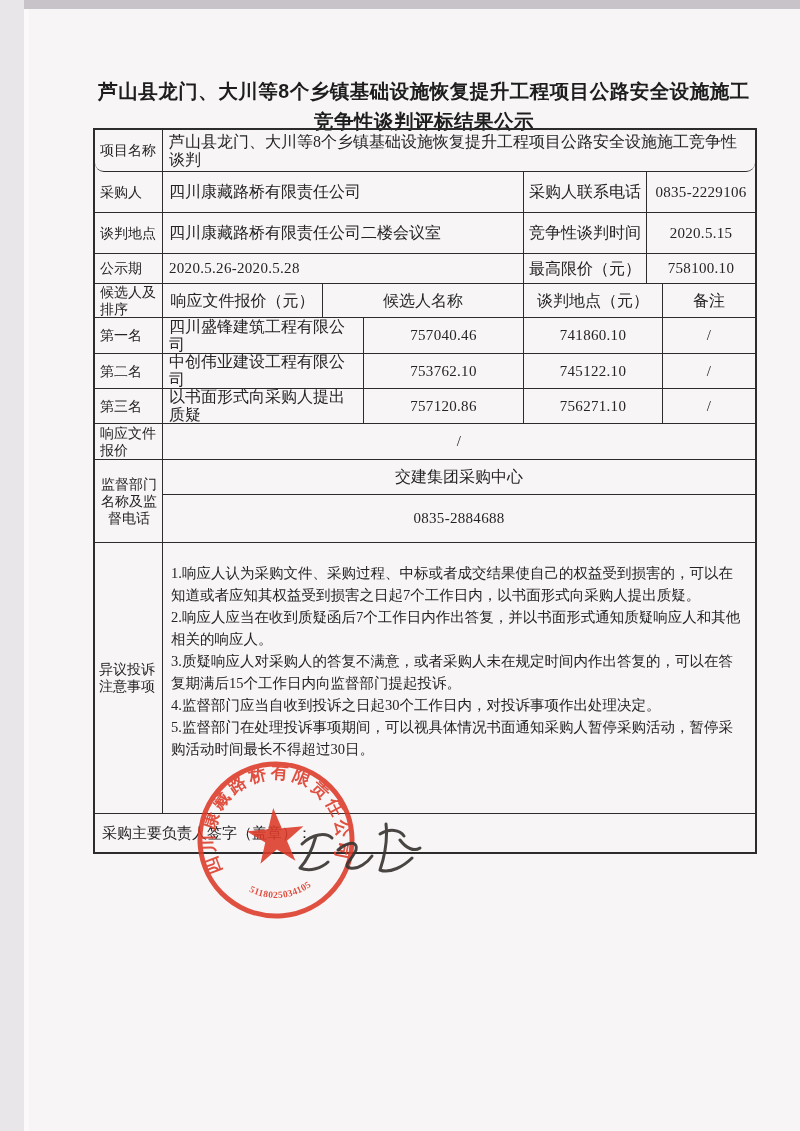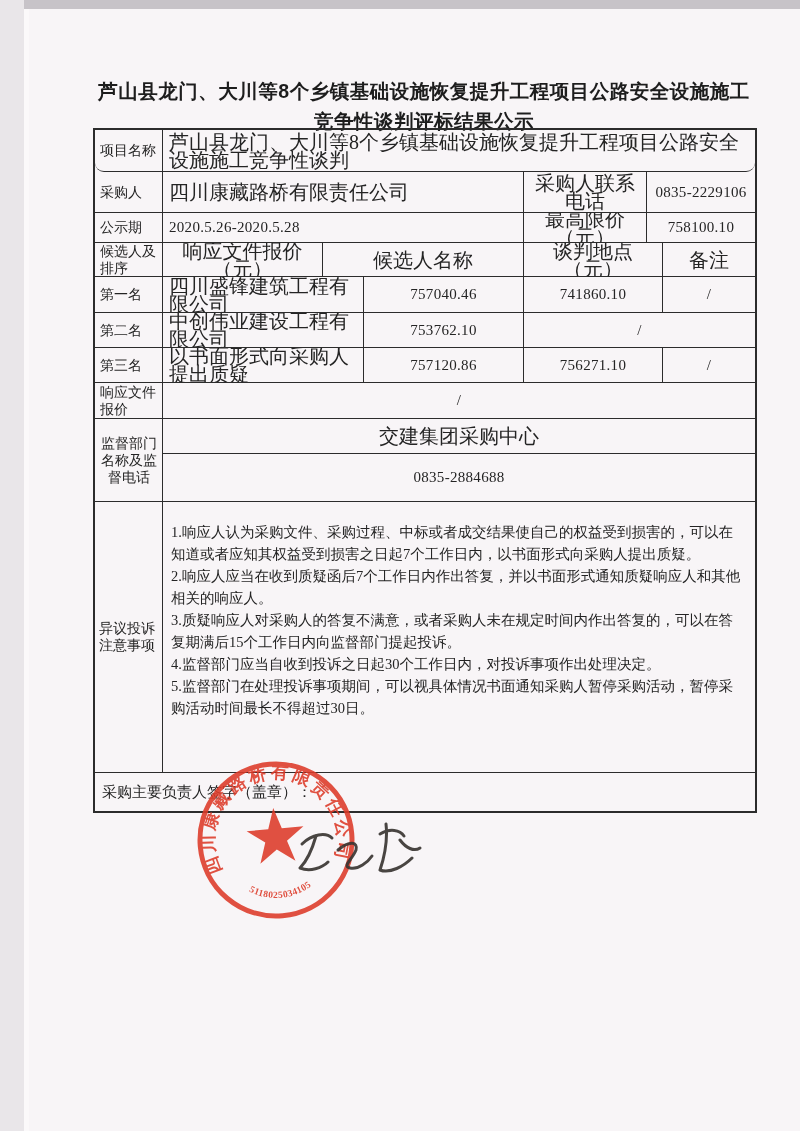--- a/index.html
+++ b/index.html
@@ -24,21 +24,21 @@
     position:absolute; left:69px; top:128px; width:664px;
     border:2px solid #2c2c2c; background:transparent;
   }
   .trow { display:flex; border-bottom:1.5px solid #2c2c2c; }
   .trow:last-child { border-bottom:none; }
   .cell { border-left:1.5px solid #2c2c2c; display:flex; align-items:center; overflow:hidden; }
   .cell:first-child { border-left:none; }
   .lblcell { width:67px; flex:none; font-size:14px; padding:2px 2px 2px 5px; line-height:17px; }
   .left { justify-content:flex-start; text-align:left; padding-left:6px; padding-right:4px; }
   .ctr  { justify-content:center; text-align:center; padding:0 3px; }
-  .txt14 { font-size:20px; line-height:18px; }
+  .txt14 { font-size:16px; line-height:18px; }
   .num  { font-size:15px; letter-spacing:0.3px; }
   .h42 {height:42px;border-radius:9px;} .h41 {height:41px;} .h30 {height:30px;} .h34 {height:34px;}
   .h36 {height:36px;} .h35 {height:35px;} .h83 {height:83px;} .h271 {height:271px;} .h38 {height:38px;}
   .w-content {width:361px; flex:none;} .w-lbl2 {width:123px; flex:none;} .w-val2 {flex:1;}
   .w-name {width:201px; flex:none;} .w-resp {width:160px; flex:none;} .w-final {width:139px; flex:none;} .w-remark {flex:1;}
   .w-rest {flex:1;}
   .subcol { flex:1; display:flex; flex-direction:column; border-left:1.5px solid #2c2c2c; }
   .subcell { display:flex; align-items:center; justify-content:center; text-align:center; }
   .subcell.first { height:35px; border-bottom:1.5px solid #2c2c2c; }
   .subcell.second { flex:1; }
@@ -73,20 +73,26 @@
       <div class="cell left txt14 w-rest">芦山县龙门、大川等8个乡镇基础设施恢复提升工程项目公路安全设施施工竞争性谈判</div>
     </div>
 
     <div class="trow h41">
       <div class="cell lblcell">采购人</div>
       <div class="cell left txt14 w-content">四川康藏路桥有限责任公司</div>
       <div class="cell ctr txt14 w-lbl2">采购人联系电话</div>
       <div class="cell ctr num w-val2">0835-2229106</div>
     </div>
 
+    <div class="trow h41">
+      <div class="cell lblcell">谈判地点</div>
+      <div class="cell left txt14 w-content">四川康藏路桥有限责任公司二楼会议室</div>
+      <div class="cell ctr txt14 w-lbl2">竞争性谈判时间</div>
+      <div class="cell ctr num w-val2">2020.5.15</div>
+    </div>
 
     <div class="trow h30">
       <div class="cell lblcell">公示期</div>
       <div class="cell left num w-content">2020.5.26-2020.5.28</div>
       <div class="cell ctr txt14 w-lbl2">最高限价（元）</div>
       <div class="cell ctr num w-val2">758100.10</div>
     </div>
 
     <div class="trow h34">
       <div class="cell lblcell">候选人及排序</div>
@@ -101,20 +107,21 @@
       <div class="cell left txt14 w-name">四川盛锋建筑工程有限公司</div>
       <div class="cell ctr num w-resp">757040.46</div>
       <div class="cell ctr num w-final">741860.10</div>
       <div class="cell ctr num w-remark">/</div>
     </div>
 
     <div class="trow h35">
       <div class="cell lblcell">第二名</div>
       <div class="cell left txt14 w-name">中创伟业建设工程有限公司</div>
       <div class="cell ctr num w-resp">753762.10</div>
+      <div class="cell ctr num w-final">745122.10</div>
       <div class="cell ctr num w-remark">/</div>
     </div>
 
     <div class="trow h35">
       <div class="cell lblcell">第三名</div>
       <div class="cell left txt14 w-name">以书面形式向采购人提出质疑</div>
       <div class="cell ctr num w-resp">757120.86</div>
       <div class="cell ctr num w-final">756271.10</div>
       <div class="cell ctr num w-remark">/</div>
     </div>

